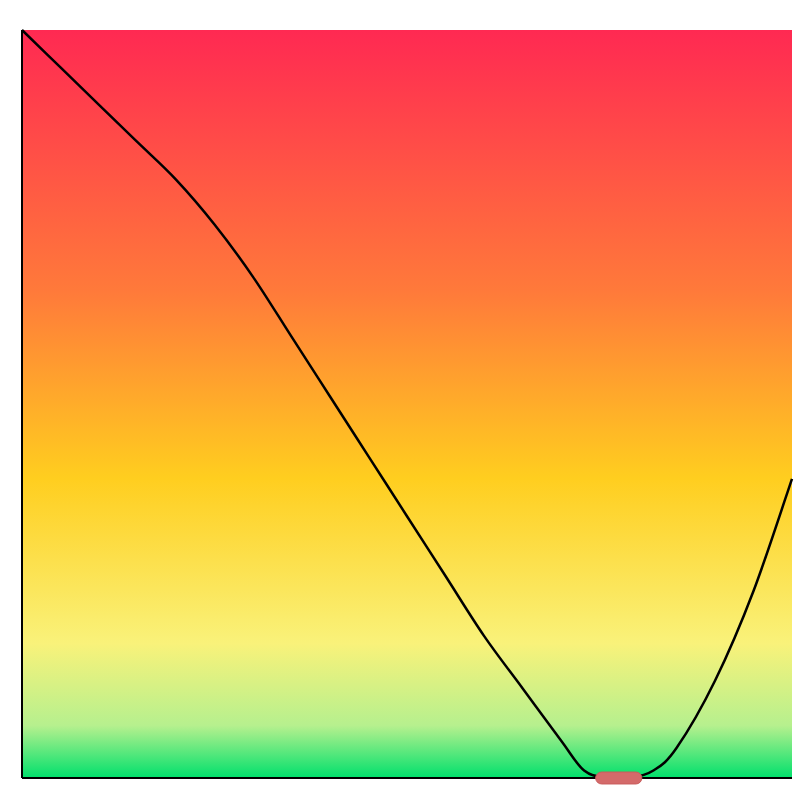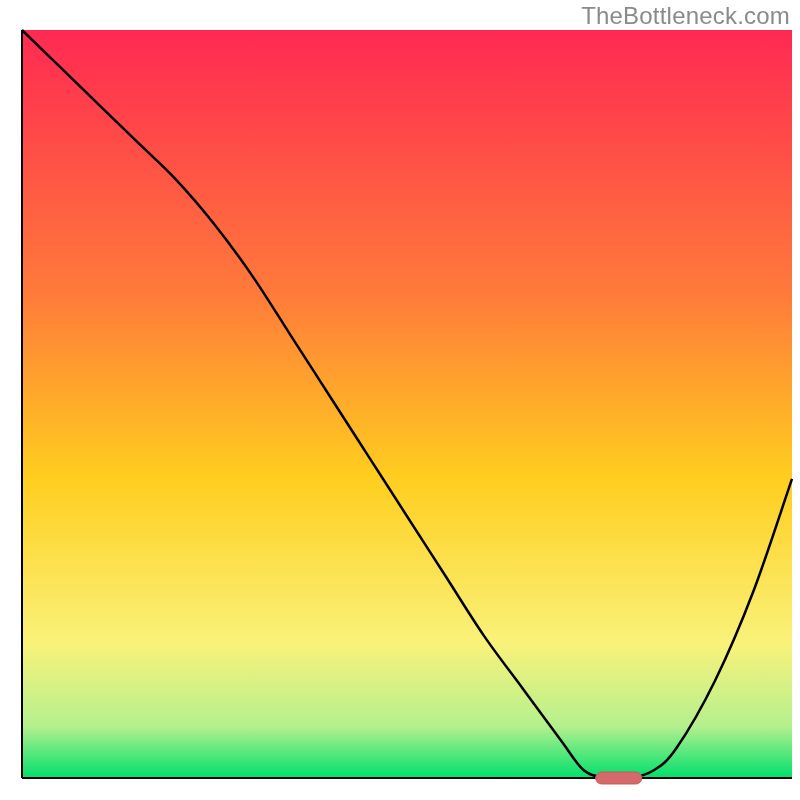--- a/index.html
+++ b/index.html
@@ -27,21 +27,20 @@
   svg.plot {
     position: absolute;
     left: 0;
     top: 0;
   }
 </style>
 </head>
 <body>
 
 <div class="stage">
-  <div class="watermark">TheBottleneck.com</div>
 
   <svg class="plot" width="800" height="800" viewBox="0 0 800 800">
     <defs>
       <linearGradient id="bg-grad" x1="0" y1="0" x2="0" y2="1">
         <stop id="g0" offset="0%" stop-color="#ff2952"></stop>
         <stop id="g1" offset="35%" stop-color="#ff7a3a"></stop>
         <stop id="g2" offset="60%" stop-color="#ffce1f"></stop>
         <stop id="g3" offset="82%" stop-color="#f9f27a"></stop>
         <stop id="g4" offset="93%" stop-color="#b6f08e"></stop>
         <stop id="g5" offset="100%" stop-color="#00e06c"></stop>

